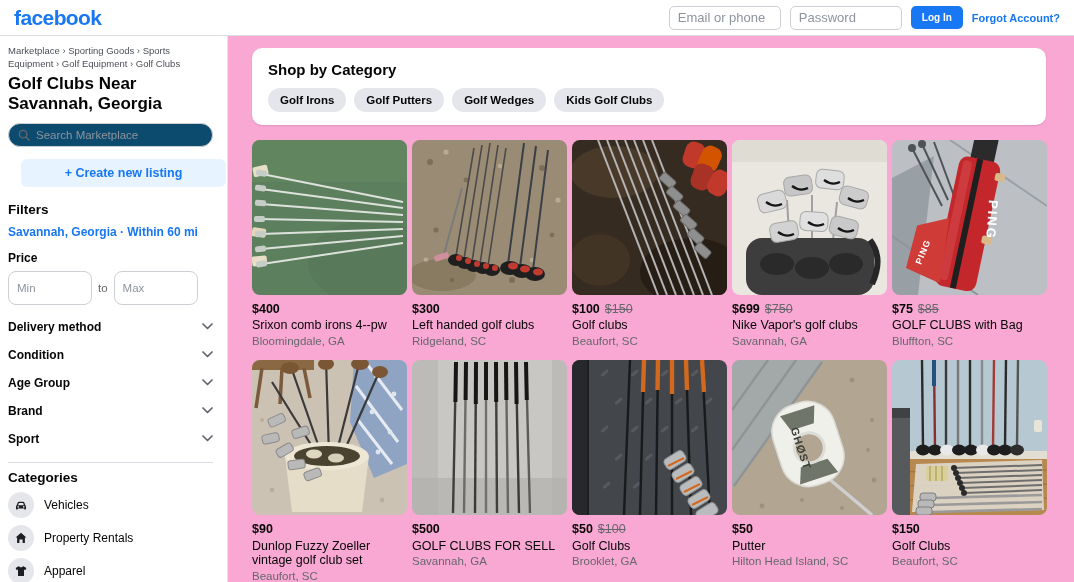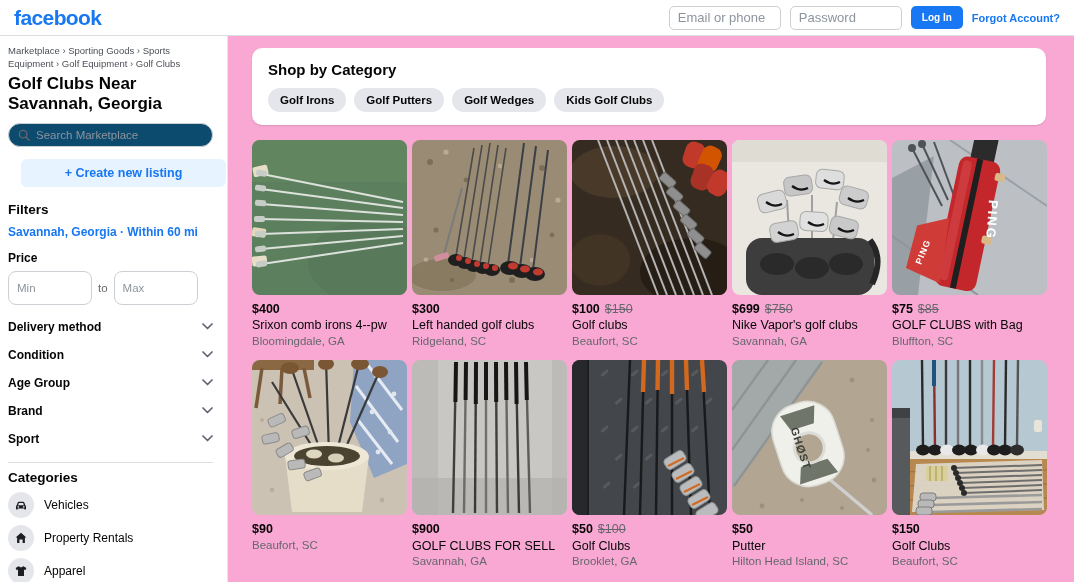--- a/index.html
+++ b/index.html
@@ -446,20 +446,21 @@
                 <rect x="16" y="56" width="17" height="9" rx="3" transform="rotate(-24 24 60)"></rect>
                 <rect x="10" y="74" width="17" height="9" rx="3" transform="rotate(-12 18 78)"></rect>
                 <rect x="24" y="86" width="17" height="9" rx="3" transform="rotate(-30 32 90)"></rect>
                 <rect x="40" y="68" width="17" height="9" rx="3" transform="rotate(-18 48 72)"></rect>
                 <rect x="36" y="100" width="17" height="9" rx="3" transform="rotate(-8 44 104)"></rect>
                 <rect x="52" y="110" width="17" height="9" rx="3" transform="rotate(-20 60 114)"></rect>
               </g>
             </svg>
           </div>
           <div class="price-row"><span class="price">$90</span><span class="old-price"></span></div>
+          <div class="ltitle">Dunlop Fuzzy Zoeller vintage golf club set</div>
           <div class="lloc">Beaufort, SC</div>
         </div>
 
         <div class="card">
           <div class="card-img">
             <svg viewBox="0 0 155 155" width="155" height="155" preserveAspectRatio="none">
               <rect width="155" height="155" fill="#c9c7c3"></rect>
               <rect y="118" width="155" height="37" fill="#bab8b4"></rect>
               <rect width="26" height="155" fill="#b1afab" opacity=".5"></rect>
               <rect x="140" width="15" height="155" fill="#b1afab" opacity=".5"></rect>
@@ -478,21 +479,21 @@
                   <line x1="54" y1="2" x2="53.6" y2="40"></line>
                 <line x1="64" y1="2" x2="63.8" y2="44"></line>
                   <line x1="74" y1="2" x2="74" y2="40"></line>
                 <line x1="84" y1="2" x2="84.2" y2="42"></line>
                   <line x1="94" y1="2" x2="94.4" y2="40"></line>
                 <line x1="104" y1="2" x2="104.6" y2="44"></line>
                   <line x1="114" y1="2" x2="114.8" y2="40"></line>
               </g>
             </svg>
           </div>
-          <div class="price-row"><span class="price">$900</span><span class="old-price"></span></div>
+          <div class="price-row"><span class="price">$500</span><span class="old-price"></span></div>
           <div class="ltitle">GOLF CLUBS FOR SELL</div>
           <div class="lloc">Savannah, GA</div>
         </div>
 
         <div class="card">
           <div class="card-img">
             <svg viewBox="0 0 155 155" width="155" height="155" preserveAspectRatio="none">
               <rect width="155" height="155" fill="#43464a"></rect>
               <g fill="#565a5f">
                 <rect x="28" y="12" width="9" height="3" rx="1.5" transform="rotate(-40 32 13)"></rect>

